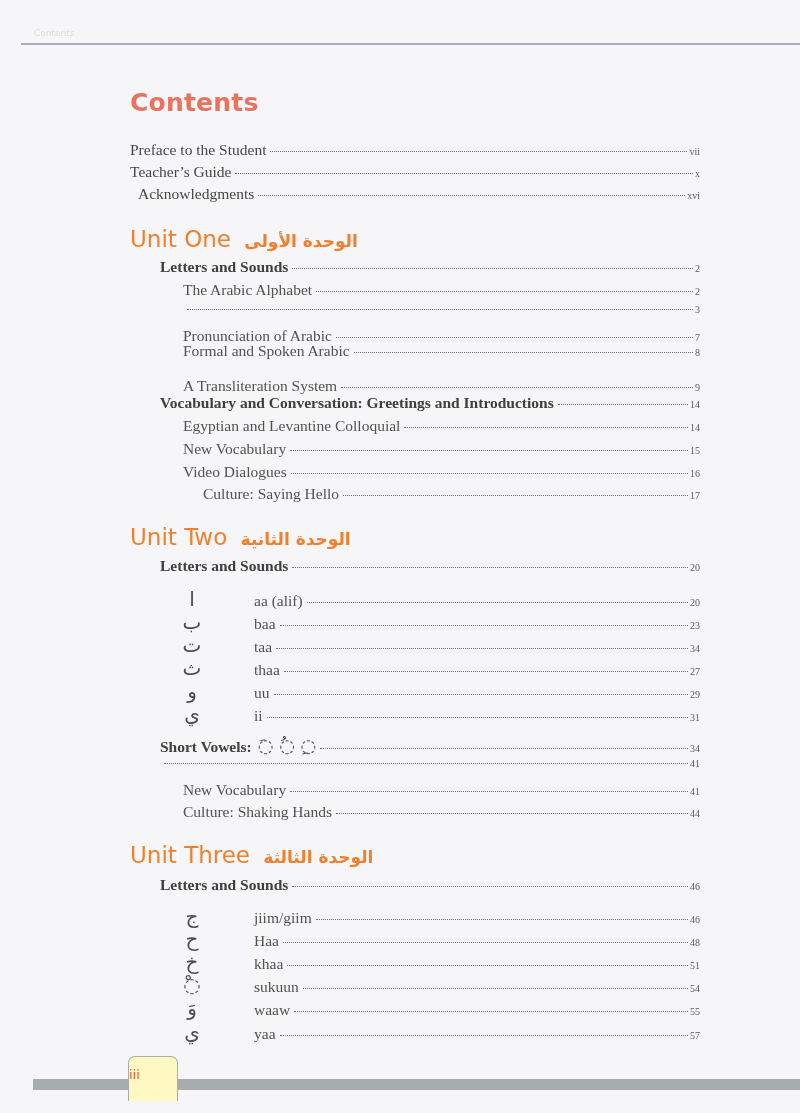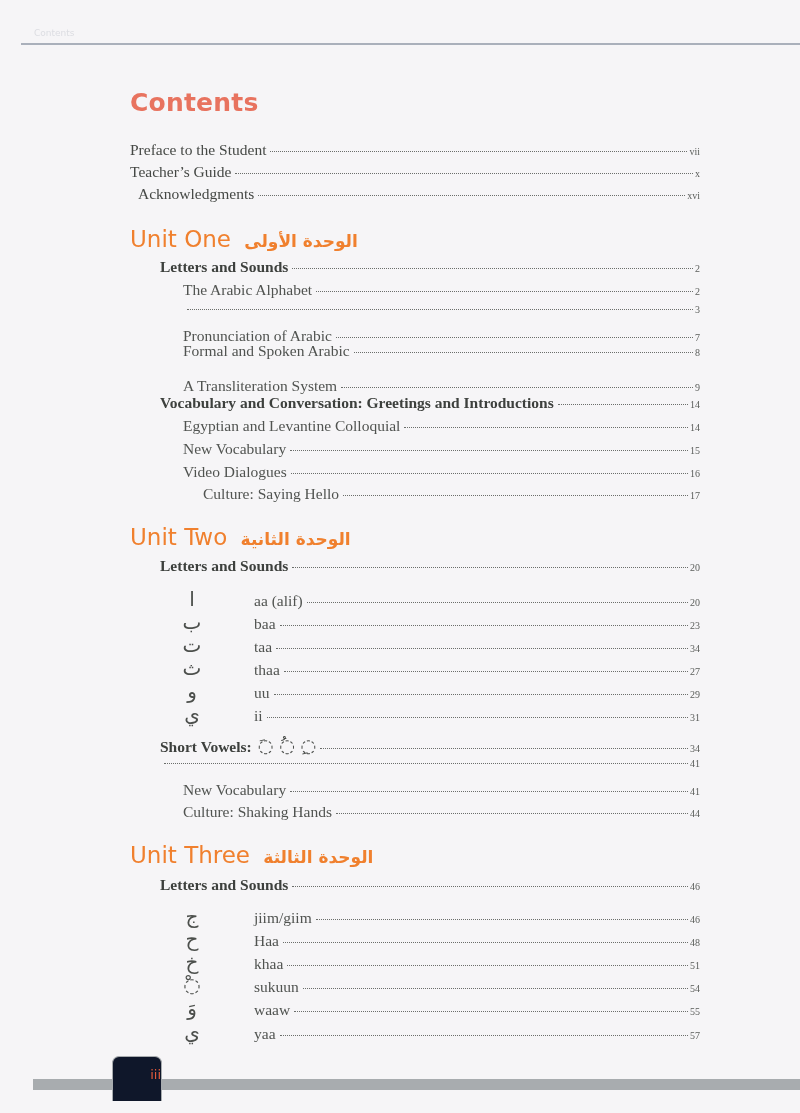--- a/index.html
+++ b/index.html
@@ -52,24 +52,24 @@
   }
   .row .vowels {
     font-family: "DejaVu Sans", sans-serif; font-size: 18px; margin-left: 6px;
     letter-spacing: 6px; font-weight: normal;
   }
   .footer-bar {
     position: absolute; left: 33px; right: 0; top: 1079px; height: 11px;
     background: #a8acaf;
   }
   .footer-tab {
-    position: absolute; left: 112px; top: 1056px; width: 48px; height: 44px;
-    background: #0f172a; border: 1px solid #a8acaf; border-bottom: none;
+    position: absolute; left: 128px; top: 1056px; width: 48px; height: 44px;
+    background: #fef9c3; border: 1px solid #a8acaf; border-bottom: none;
     border-radius: 7px 7px 0 0;
-    text-align: right;
+    text-align: left;
   }
   .footer-tab span {
     display: inline-block; margin-top: 10px;
     font-family: "DejaVu Sans", sans-serif; font-size: 13px; color: #e25a3c;
   }
 </style>
 </head>
 <body>
 
 <div class="running-head">Contents</div>

